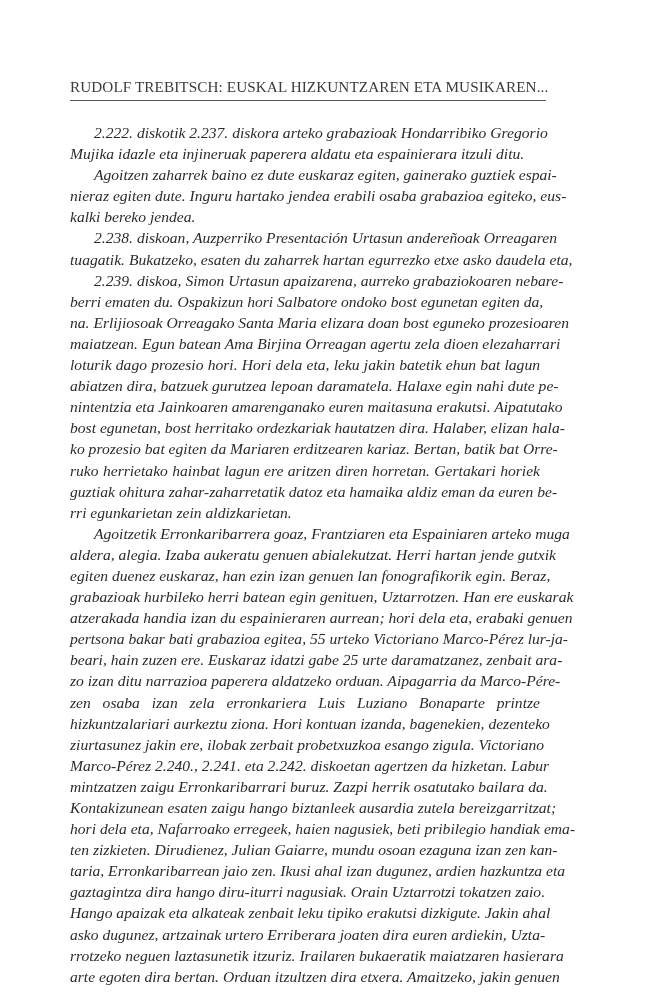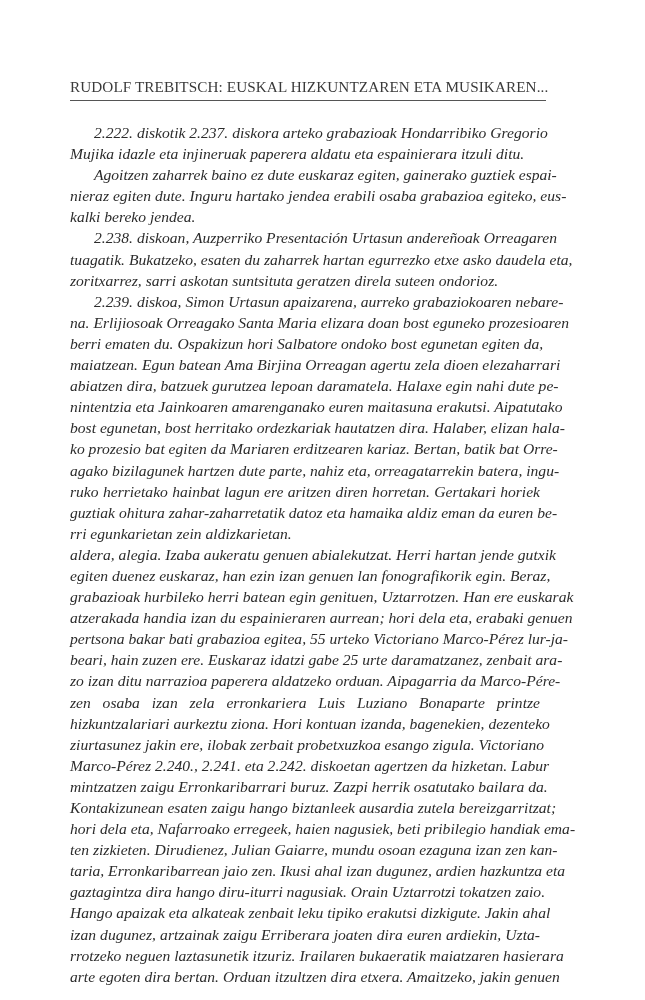--- a/index.html
+++ b/index.html
@@ -43,56 +43,56 @@
         <span class="line last">Mujika idazle eta injineruak paperera aldatu eta espainierara itzuli ditu.</span>
       </div>
       <div>
         <span class="line indent">Agoitzen zaharrek baino ez dute euskaraz egiten, gainerako guztiek espai-</span>
         <span class="line">nieraz egiten dute. Inguru hartako jendea erabili osaba grabazioa egiteko, eus-</span>
         <span class="line last">kalki bereko jendea.</span>
       </div>
       <div>
         <span class="line indent">2.238. diskoan, Auzperriko Presentación Urtasun andereñoak Orreagaren</span>
         <span class="line">tuagatik. Bukatzeko, esaten du zaharrek hartan egurrezko etxe asko daudela eta,</span>
-        <span class="line last">zoritxarrez, sarri askotan suntsituta geratzen direla suteen ondorioz.</span>
       </div>
       <div>
         <span class="line indent">2.239. diskoa, Simon Urtasun apaizarena, aurreko grabaziokoaren nebare-</span>
+        <span class="line">berri ematen du. Ospakizun hori Salbatore ondoko bost egunetan egiten da,</span>
         <span class="line">na. Erlijiosoak Orreagako Santa Maria elizara doan bost eguneko prozesioaren</span>
-        <span class="line">berri ematen du. Ospakizun hori Salbatore ondoko bost egunetan egiten da,</span>
         <span class="line">maiatzean. Egun batean Ama Birjina Orreagan agertu zela dioen elezaharrari</span>
+        <span class="line">loturik dago prozesio hori. Hori dela eta, leku jakin batetik ehun bat lagun</span>
         <span class="line">abiatzen dira, batzuek gurutzea lepoan daramatela. Halaxe egin nahi dute pe-</span>
         <span class="line">nintentzia eta Jainkoaren amarenganako euren maitasuna erakutsi. Aipatutako</span>
         <span class="line">bost egunetan, bost herritako ordezkariak hautatzen dira. Halaber, elizan hala-</span>
         <span class="line">ko prozesio bat egiten da Mariaren erditzearen kariaz. Bertan, batik bat Orre-</span>
-        <span class="line">agako bizilagunek hartzen dute parte, nahiz eta, orreagatarrekin batera, ingu-</span>
         <span class="line">ruko herrietako hainbat lagun ere aritzen diren horretan. Gertakari horiek</span>
         <span class="line">guztiak ohitura zahar-zaharretatik datoz eta hamaika aldiz eman da euren be-</span>
         <span class="line last">rri egunkarietan zein aldizkarietan.</span>
       </div>
       <div>
+        <span class="line indent">Agoitzetik Erronkaribarrera goaz, Frantziaren eta Espainiaren arteko muga</span>
         <span class="line">aldera, alegia. Izaba aukeratu genuen abialekutzat. Herri hartan jende gutxik</span>
         <span class="line">egiten duenez euskaraz, han ezin izan genuen lan fonografikorik egin. Beraz,</span>
         <span class="line">grabazioak hurbileko herri batean egin genituen, Uztarrotzen. Han ere euskarak</span>
         <span class="line">atzerakada handia izan du espainieraren aurrean; hori dela eta, erabaki genuen</span>
         <span class="line">pertsona bakar bati grabazioa egitea, 55 urteko Victoriano Marco-Pérez lur-ja-</span>
         <span class="line">beari, hain zuzen ere. Euskaraz idatzi gabe 25 urte daramatzanez, zenbait ara-</span>
         <span class="line">zo izan ditu narrazioa paperera aldatzeko orduan. Aipagarria da Marco-Pére-</span>
         <span class="line">zen osaba izan zela erronkariera Luis Luziano Bonaparte printze</span>
         <span class="line">hizkuntzalariari aurkeztu ziona. Hori kontuan izanda, bagenekien, dezenteko</span>
         <span class="line">ziurtasunez jakin ere, ilobak zerbait probetxuzkoa esango zigula. Victoriano</span>
         <span class="line">Marco-Pérez 2.240., 2.241. eta 2.242. diskoetan agertzen da hizketan. Labur</span>
         <span class="line">mintzatzen zaigu Erronkaribarrari buruz. Zazpi herrik osatutako bailara da.</span>
         <span class="line">Kontakizunean esaten zaigu hango biztanleek ausardia zutela bereizgarritzat;</span>
         <span class="line">hori dela eta, Nafarroako erregeek, haien nagusiek, beti pribilegio handiak ema-</span>
         <span class="line">ten zizkieten. Dirudienez, Julian Gaiarre, mundu osoan ezaguna izan zen kan-</span>
         <span class="line">taria, Erronkaribarrean jaio zen. Ikusi ahal izan dugunez, ardien hazkuntza eta</span>
         <span class="line">gaztagintza dira hango diru-iturri nagusiak. Orain Uztarrotzi tokatzen zaio.</span>
         <span class="line">Hango apaizak eta alkateak zenbait leku tipiko erakutsi dizkigute. Jakin ahal</span>
-        <span class="line">izan dugunez, artzainak zaigu Erriberara joaten dira euren ardiekin, Uzta-</span>
+        <span class="line">asko dugunez, artzainak urtero Erriberara joaten dira euren ardiekin, Uzta-</span>
         <span class="line">rrotzeko neguen laztasunetik itzuriz. Irailaren bukaeratik maiatzaren hasierara</span>
         <span class="line">arte egoten dira bertan. Orduan itzultzen dira etxera. Amaitzeko, jakin genuen</span>
       </div>
     </div>
 
   <div class="footer">
     <span class="left">[15]</span>
     <span class="right">111</span>
   </div>
 </div>

